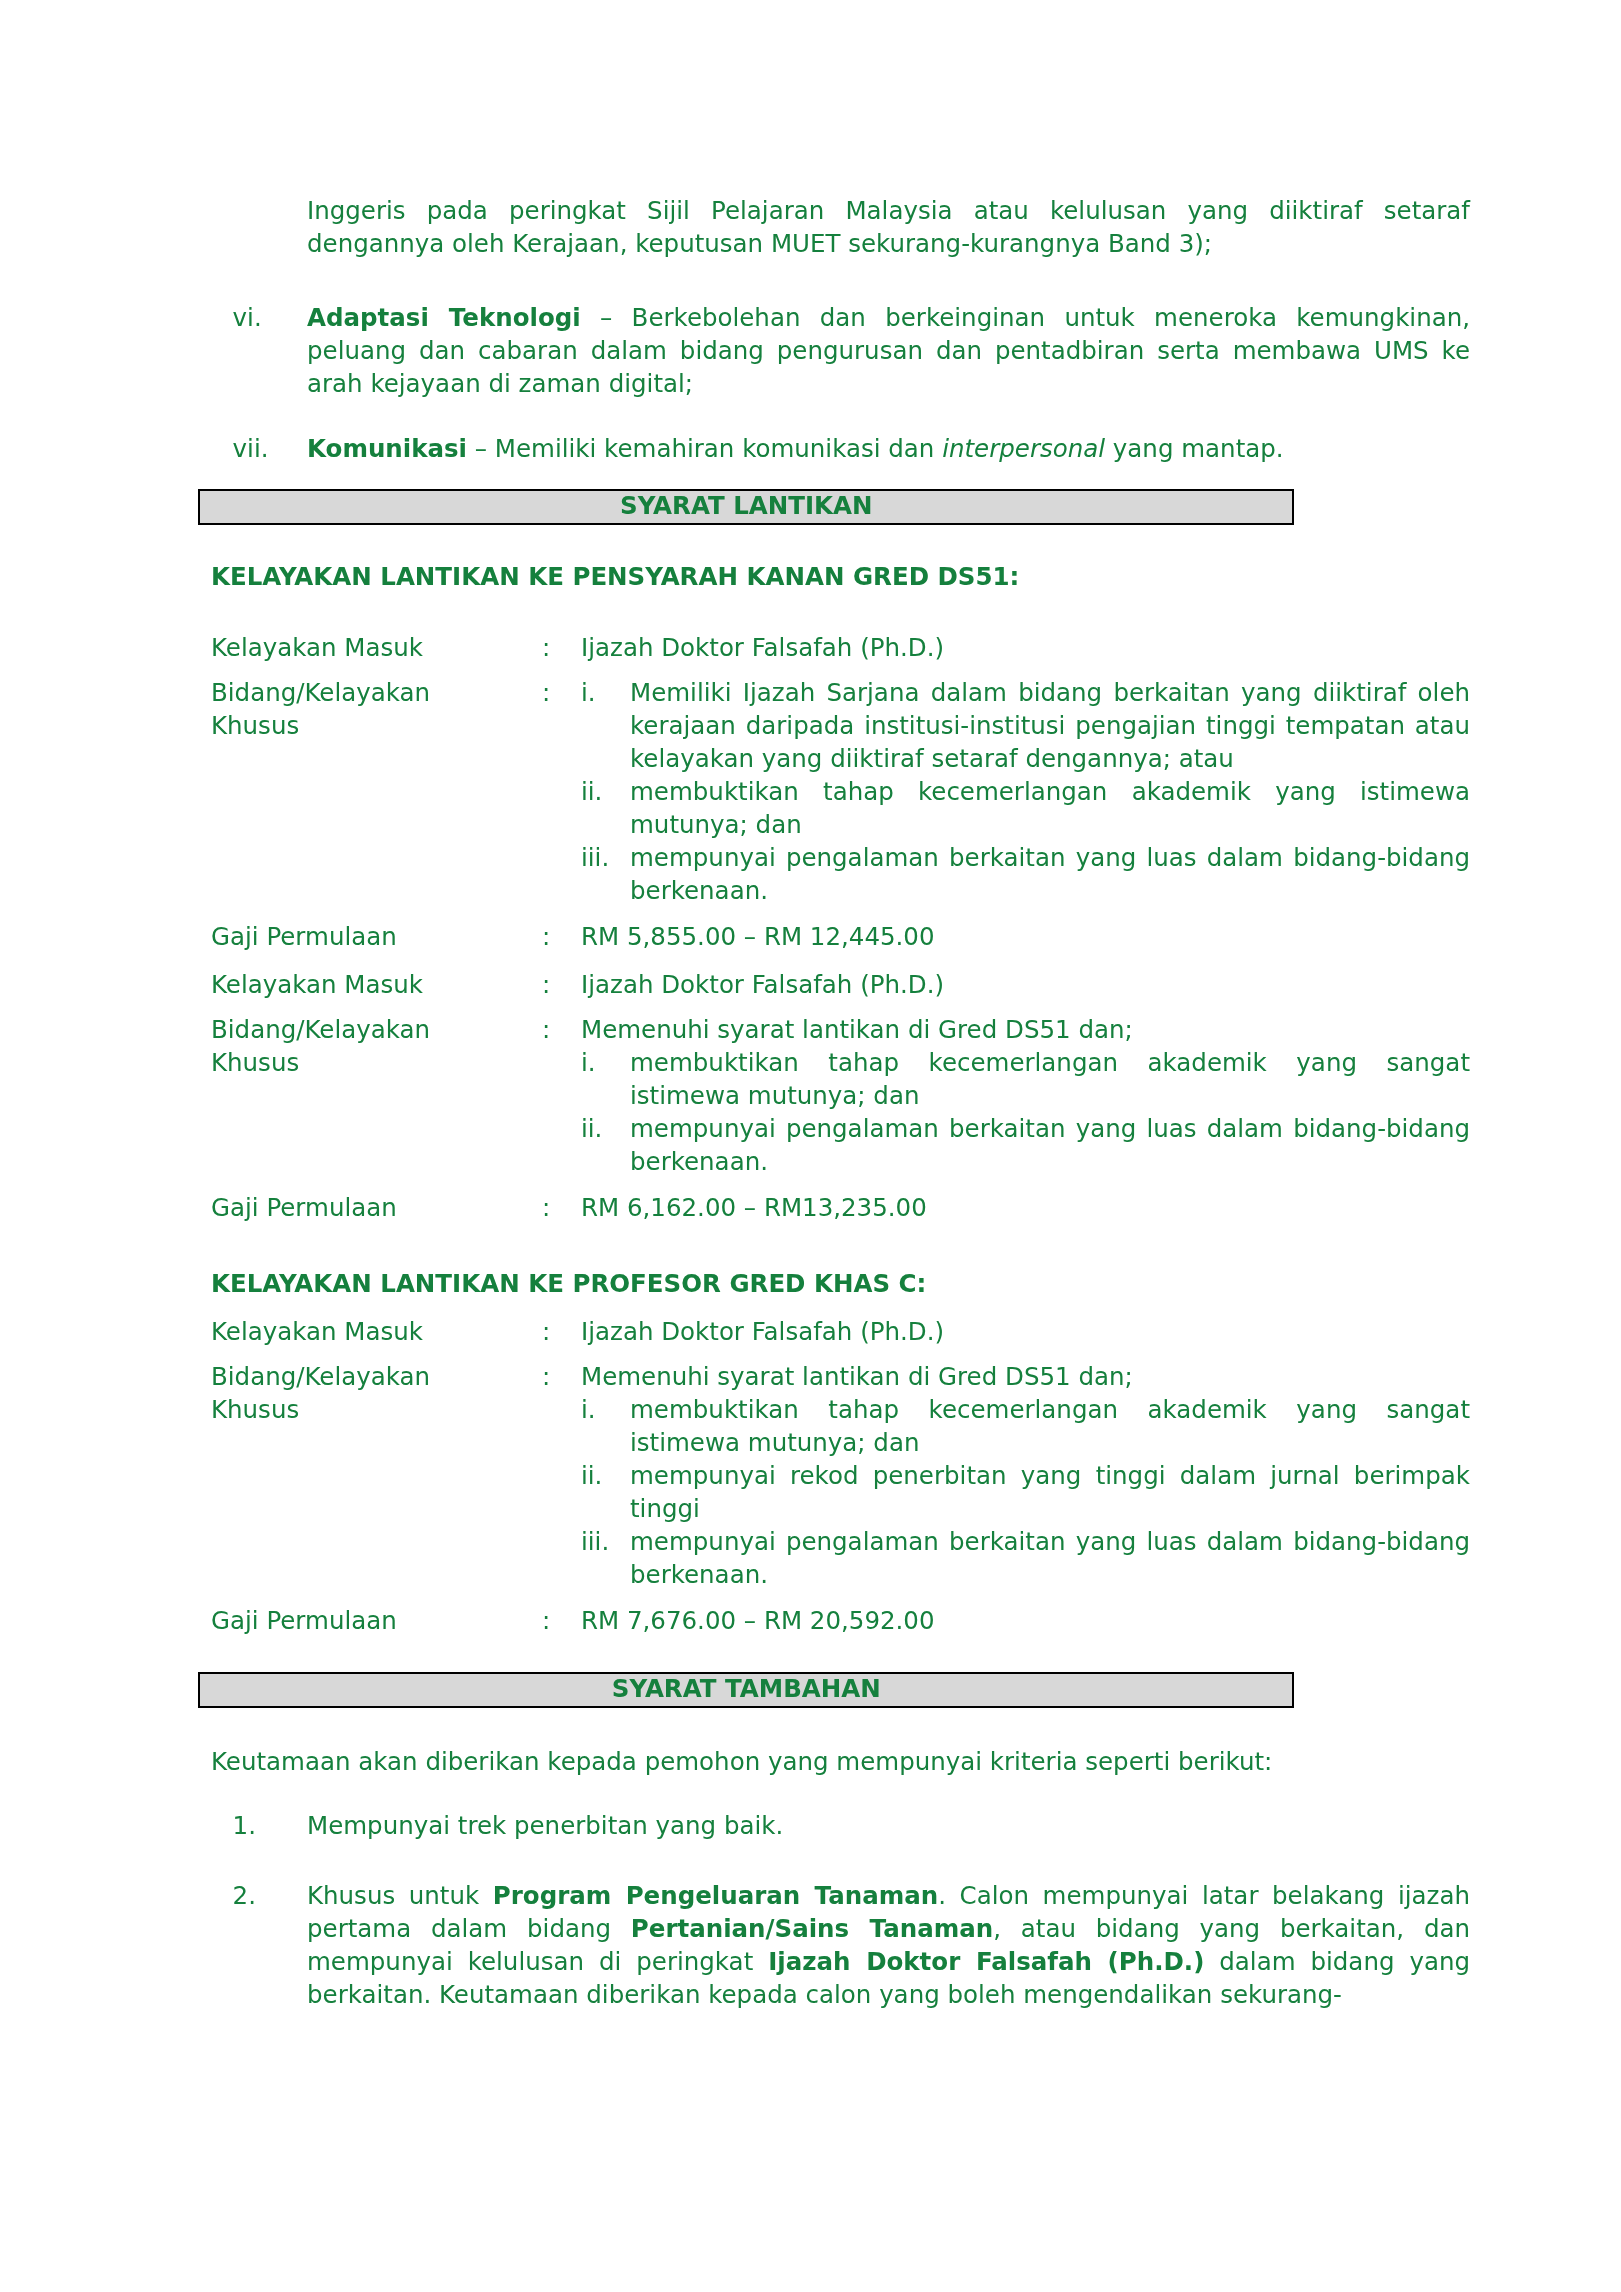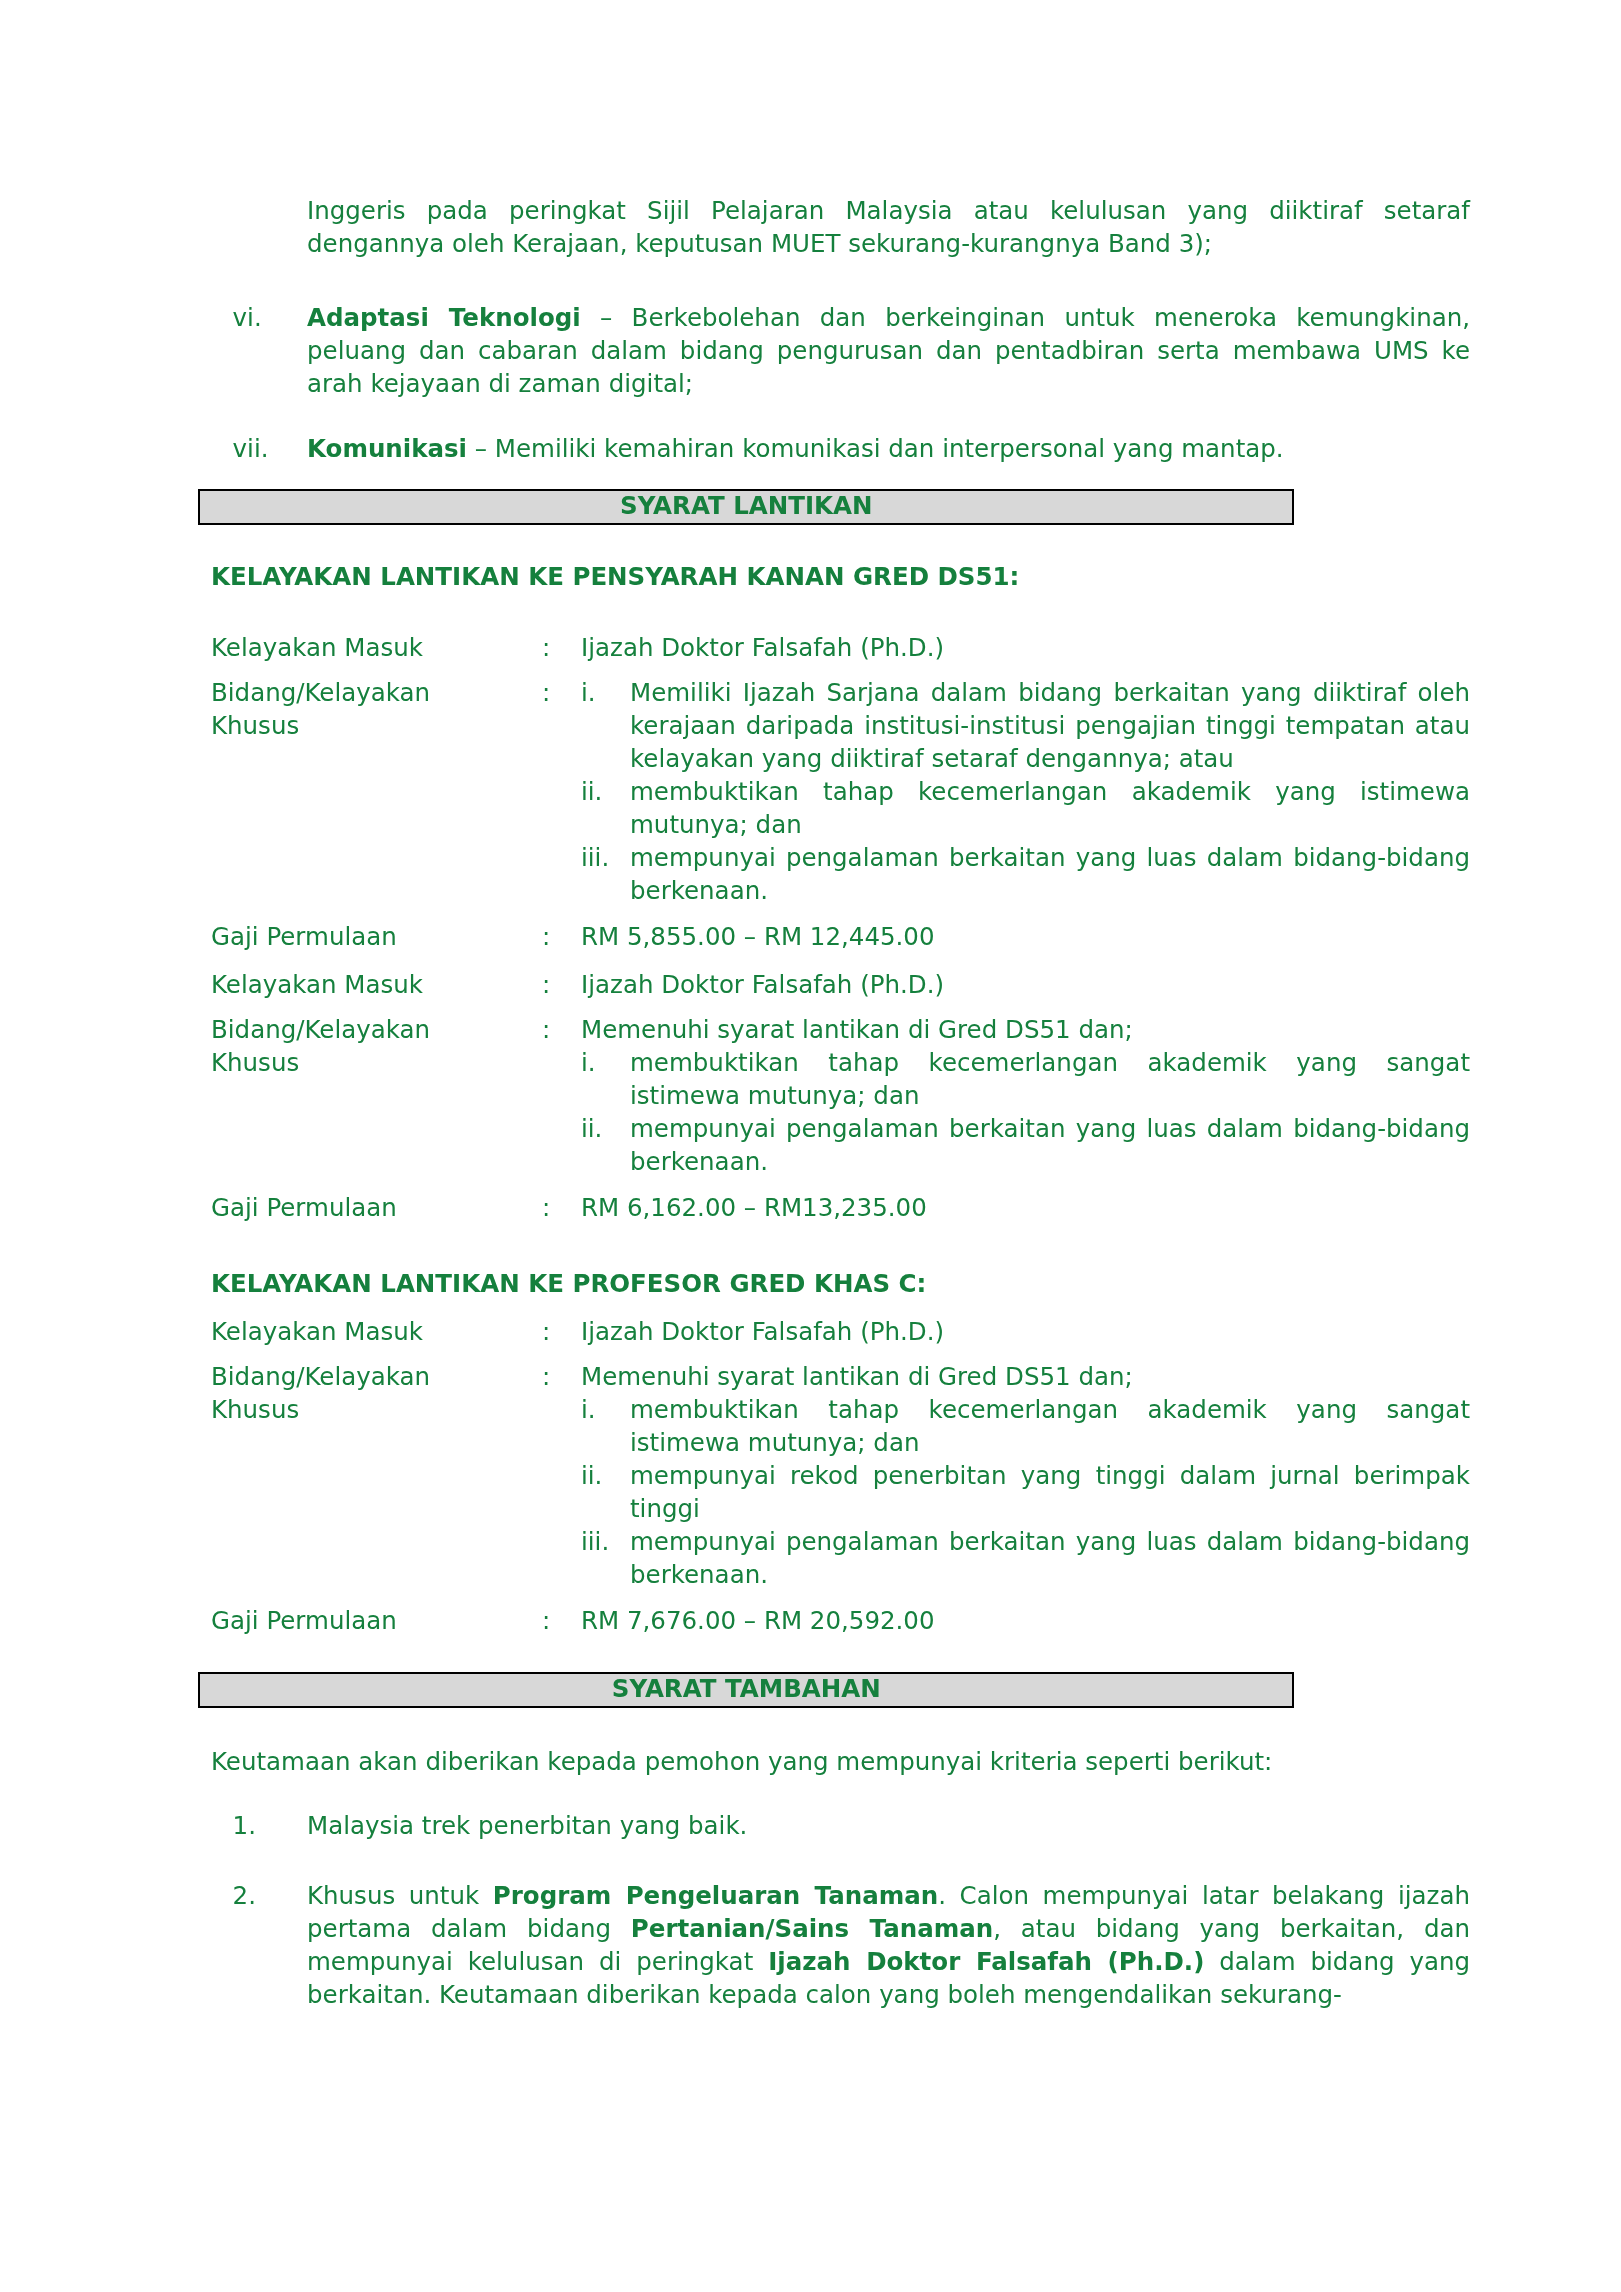--- a/index.html
+++ b/index.html
@@ -14,21 +14,21 @@
     line-height:33px;
     overflow:hidden;
   }
   .content{padding:194px 151px 0 211px;}
 
   
   .hang{position:relative;padding-left:96px;}
   .hang .num{position:absolute;left:21.6px;top:0;}
   .just{text-align:justify;}
   .b{font-weight:bold;}
-  .i{}
+  .i{font-style:italic;}
 
   .mt-42{margin-top:41px;}
   .mt-38{margin-top:37px;}
   .mt-36{margin-top:35px;}
   .mt-33{margin-top:32px;}
   .mt-32{margin-top:31px;}
   .mt-24{margin-top:23.5px;}
   .mt-44{margin-top:43px;}
   .mt-40{margin-top:39px;}
   .mt-39{margin-top:38px;}
@@ -174,21 +174,21 @@
     </div>
 
     <div class="header-box mt-36">
       <span>SYARAT TAMBAHAN</span>
     </div>
 
     <div class="mt-38">Keutamaan akan diberikan kepada pemohon yang mempunyai kriteria seperti berikut:</div>
 
     <div class="hang mt-32">
       <span class="num">1.</span>
-      <div><span>Malaysia trek penerbitan yang baik.</span></div>
+      <div><span>Mempunyai trek penerbitan yang baik.</span></div>
     </div>
     <div class="hang mt-38">
       <span class="num">2.</span>
       <div class="just"><span>Khusus untuk </span><span class="b">Program Pengeluaran Tanaman</span><span>. Calon mempunyai latar belakang ijazah pertama dalam bidang </span><span class="b">Pertanian/Sains Tanaman</span><span>, atau bidang yang berkaitan, dan mempunyai kelulusan di peringkat </span><span class="b">Ijazah Doktor Falsafah (Ph.D.)</span><span> dalam bidang yang berkaitan. Keutamaan diberikan kepada calon yang boleh mengendalikan sekurang-</span></div>
     </div>
 
   </div>
 </div>
 
 

